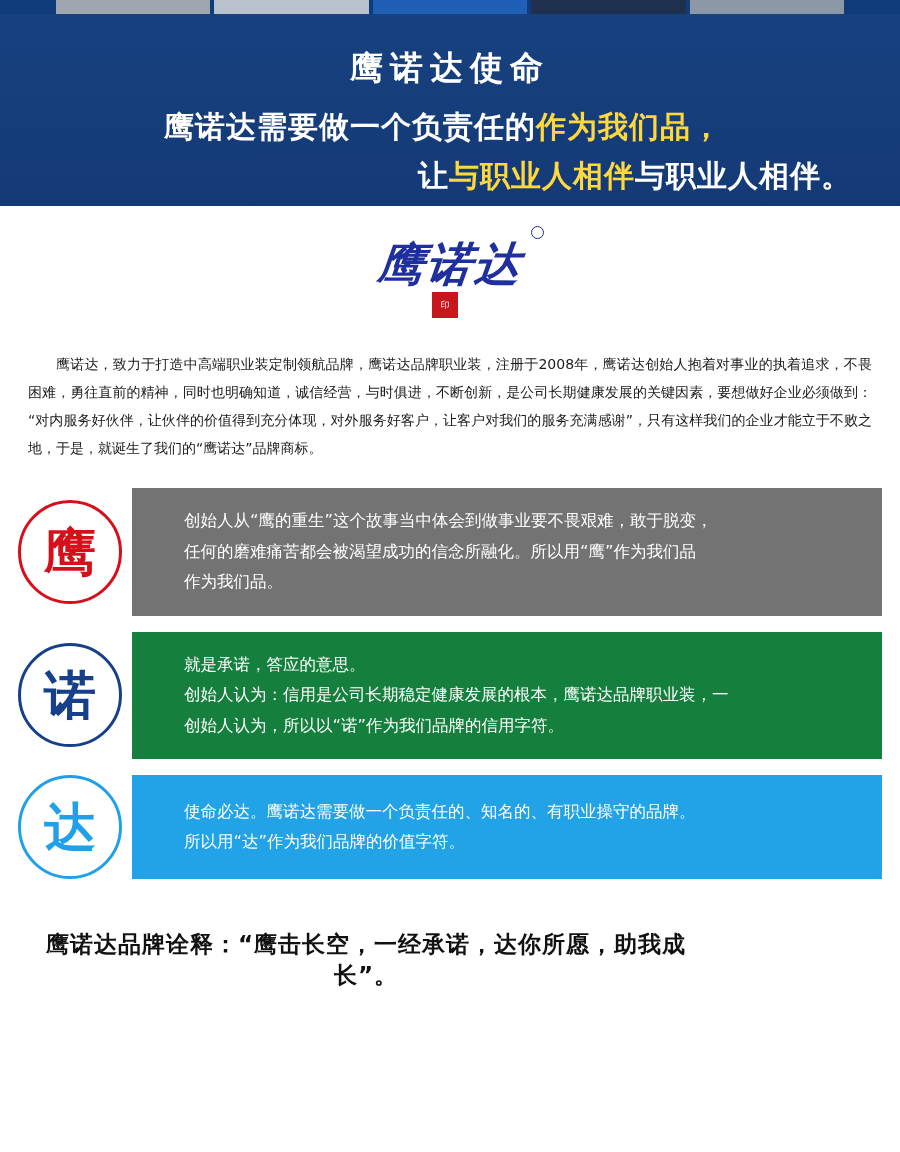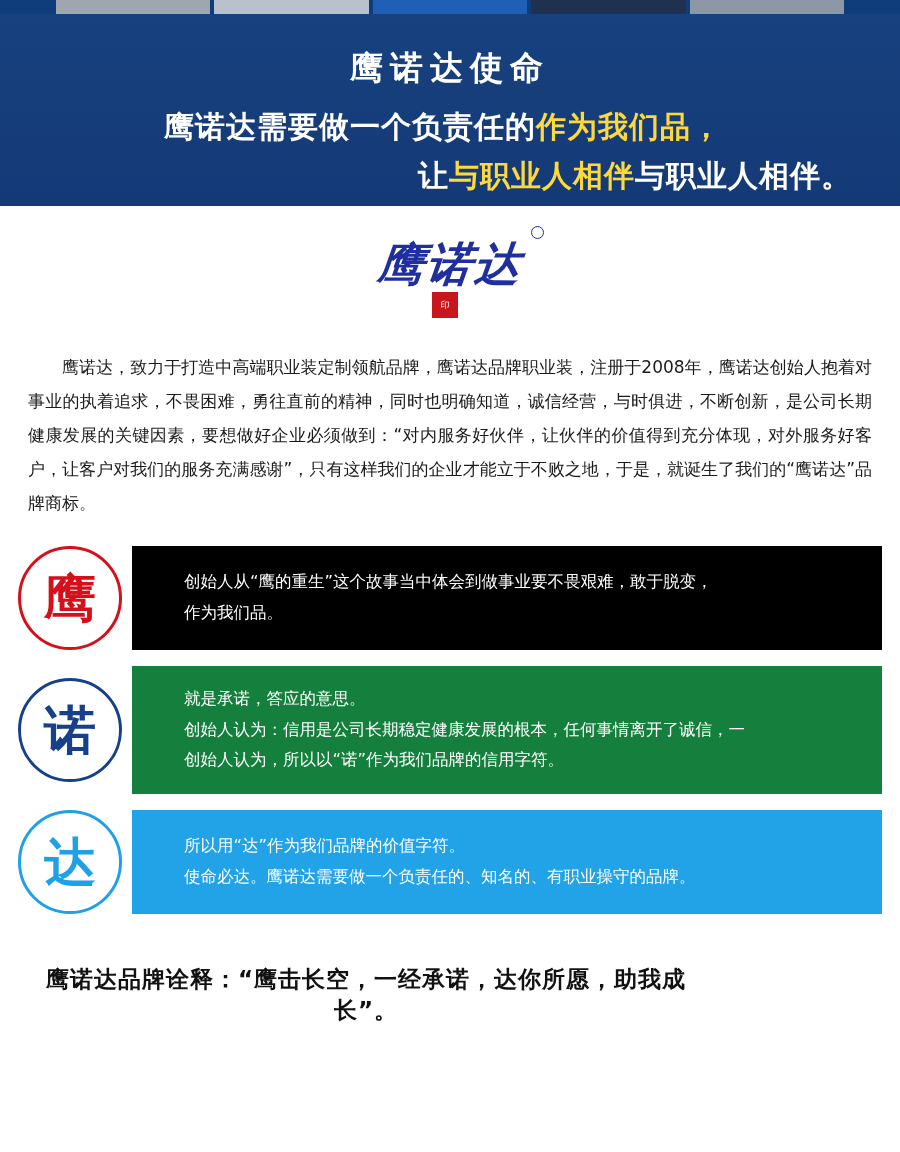--- a/index.html
+++ b/index.html
@@ -121,21 +121,21 @@
     font-family: "DejaVu Serif", "Liberation Serif", serif;
   }
 
   
   .intro {
     width: 900px;
     padding: 4px 28px 0 28px;
   }
   .intro p {
     margin: 0;
-    font-size: 17px;
+    font-size: 14px;
     line-height: 2.0;
     color: #1a1a1a;
     text-indent: 2em;
     text-align: justify;
     font-family: "DejaVu Sans", "Liberation Sans", sans-serif;
   }
 
   
   .blocks {
     width: 900px;
@@ -177,21 +177,21 @@
     font-size: 16.5px;
     line-height: 1.85;
     font-family: "DejaVu Sans", "Liberation Sans", sans-serif;
     display: flex;
     flex-direction: column;
     justify-content: center;
   }
   .block .body p { margin: 0; }
   .block-red .badge { color: #d6101a; }
   .block-red .badge span { color: #d6101a; }
-  .block-red .body { background: #000000; }
+  .block-red .body { background: #737373; }
   .block-navy .badge { color: #17408b; }
   .block-navy .badge span { color: #17408b; }
   .block-navy .body { background: #15803d; }
   .block-blue .badge { color: #1fa0e8; }
   .block-blue .badge span { color: #1fa0e8; }
   .block-blue .body { background: #22a3e8; }
   .block-navy .body, .block-blue .body { min-height: 104px; }
 
   
   .slogan {
@@ -239,40 +239,41 @@
 </div>
 
 <div class="blocks">
 
   <div class="block block-red">
     <div class="badge">
       <span>鹰</span>
     </div>
     <div class="body">
       <p>创始人从“鹰的重生”这个故事当中体会到做事业要不畏艰难，敢于脱变，</p>
+      <p>任何的磨难痛苦都会被渴望成功的信念所融化。所以用“鹰”作为我们品</p>
       <p>作为我们品。</p>
     </div>
   </div>
 
   <div class="block block-navy">
     <div class="badge">
       <span>诺</span>
     </div>
     <div class="body">
       <p>就是承诺，答应的意思。</p>
-      <p>创始人认为：信用是公司长期稳定健康发展的根本，任何事情离开了诚信，一</p>
+      <p>创始人认为：信用是公司长期稳定健康发展的根本，鹰诺达品牌职业装，一</p>
       <p>创始人认为，所以以“诺”作为我们品牌的信用字符。</p>
     </div>
   </div>
 
   <div class="block block-blue">
     <div class="badge">
       <span>达</span>
     </div>
     <div class="body">
+      <p>使命必达。鹰诺达需要做一个负责任的、知名的、有职业操守的品牌。</p>
       <p>所以用“达”作为我们品牌的价值字符。</p>
-      <p>使命必达。鹰诺达需要做一个负责任的、知名的、有职业操守的品牌。</p>
     </div>
   </div>
 
 </div>
 
 <div class="slogan">鹰诺达品牌诠释：“鹰击长空，一经承诺，达你所愿，助我成长”。</div>
 
 </body></html>

